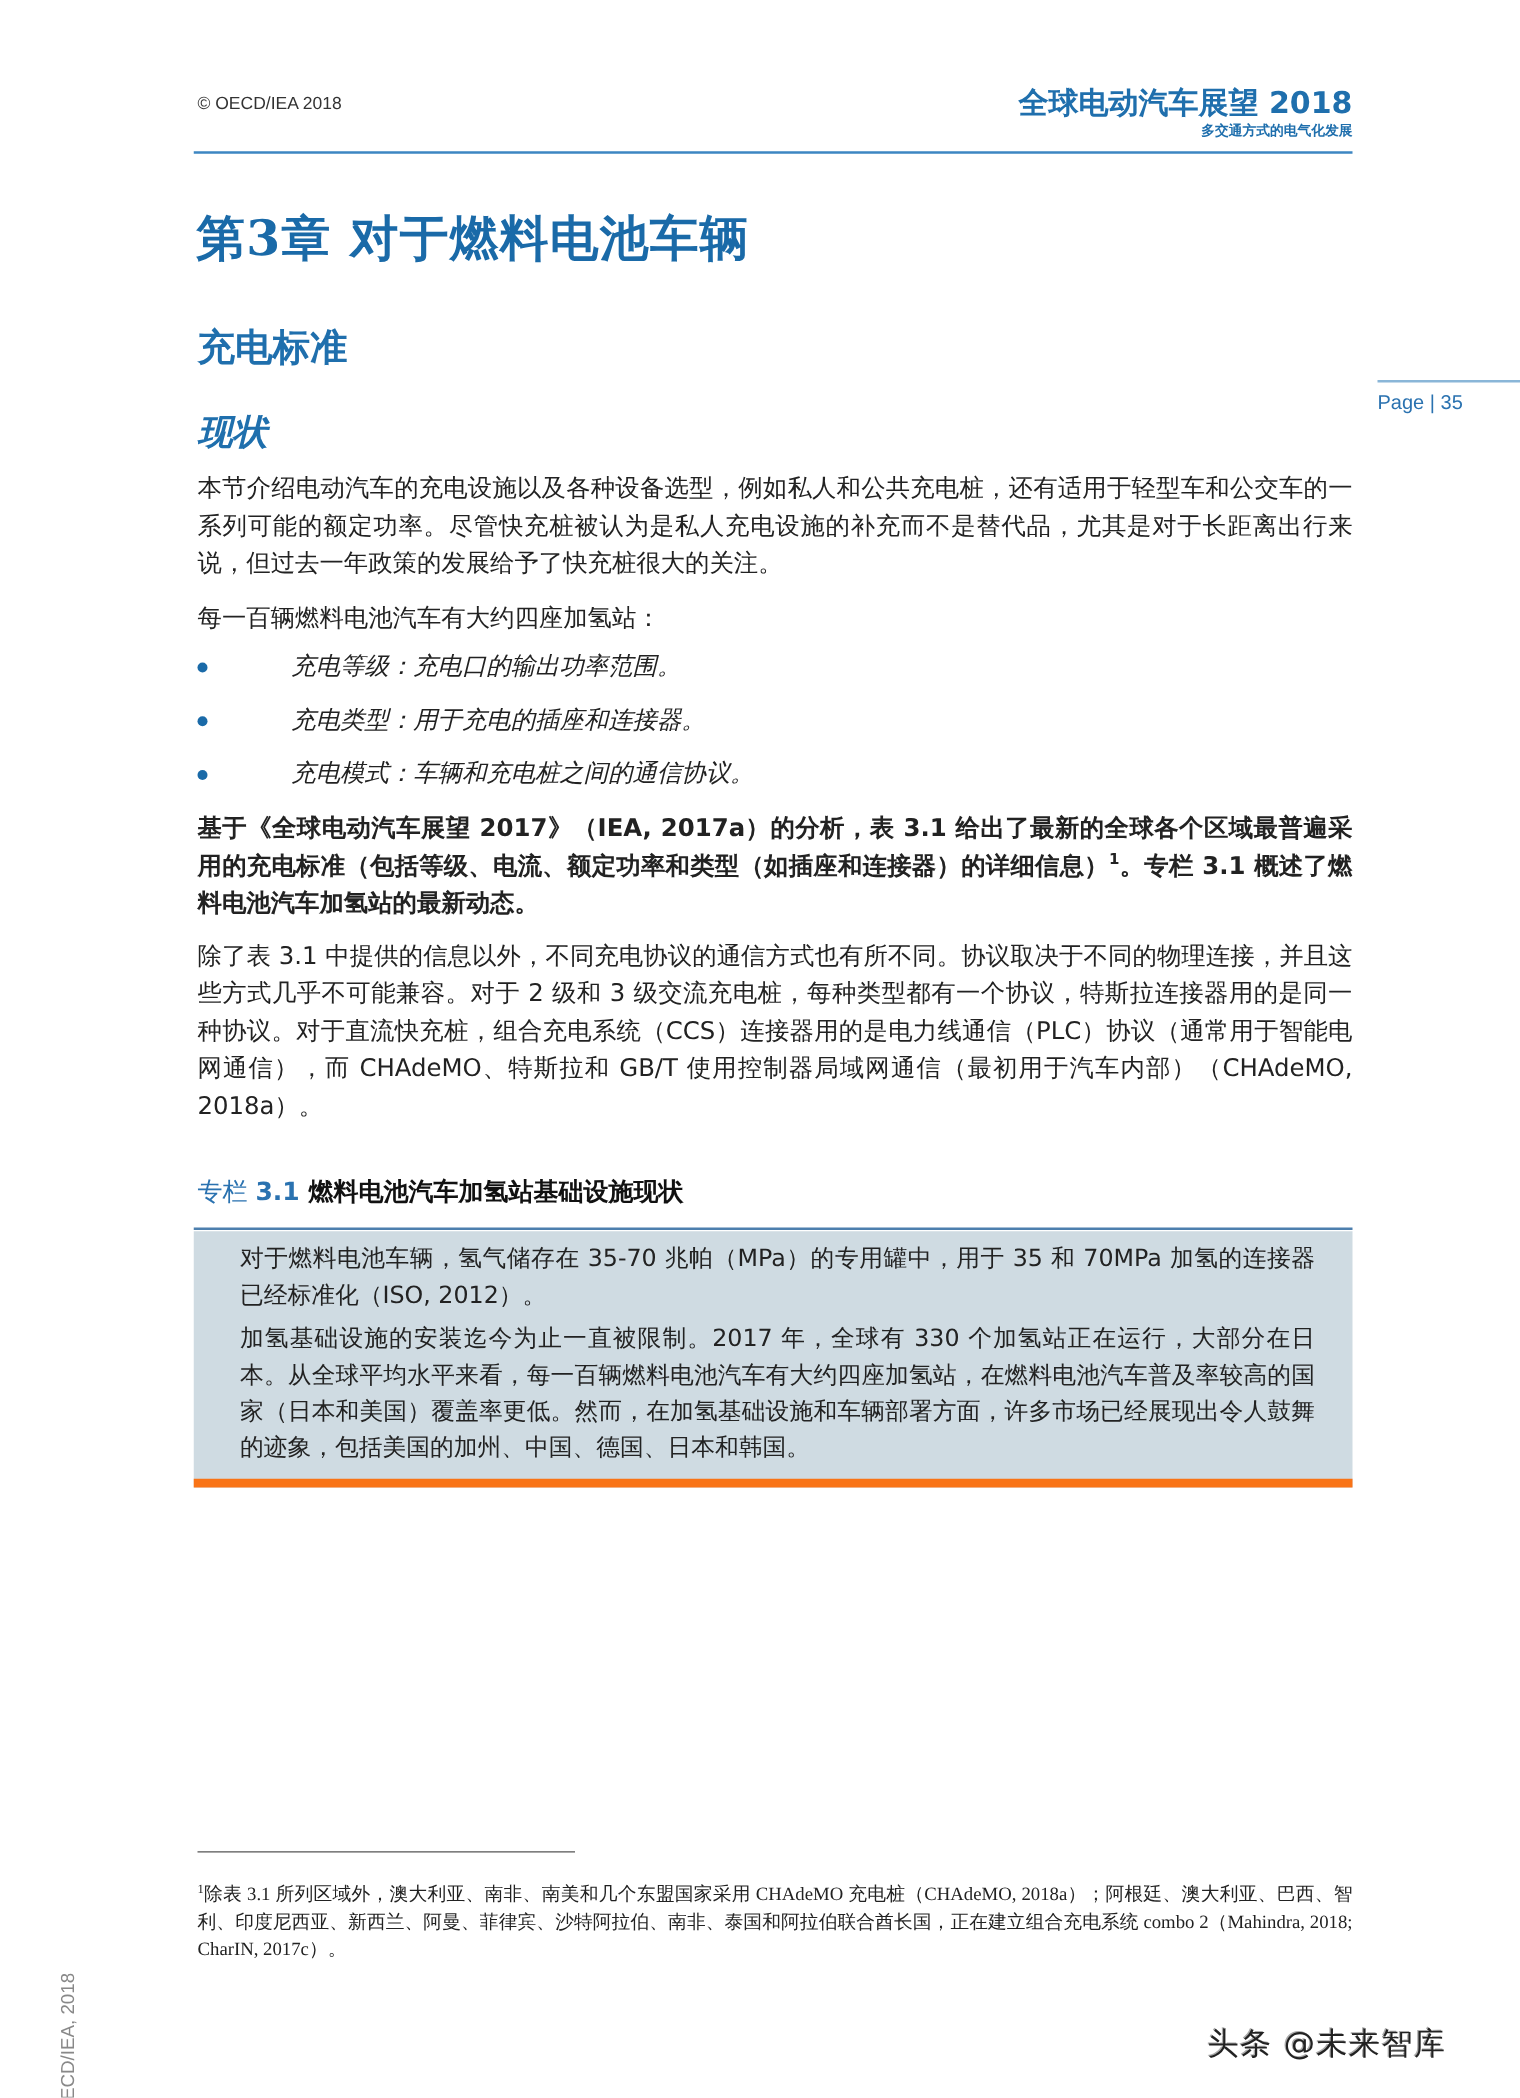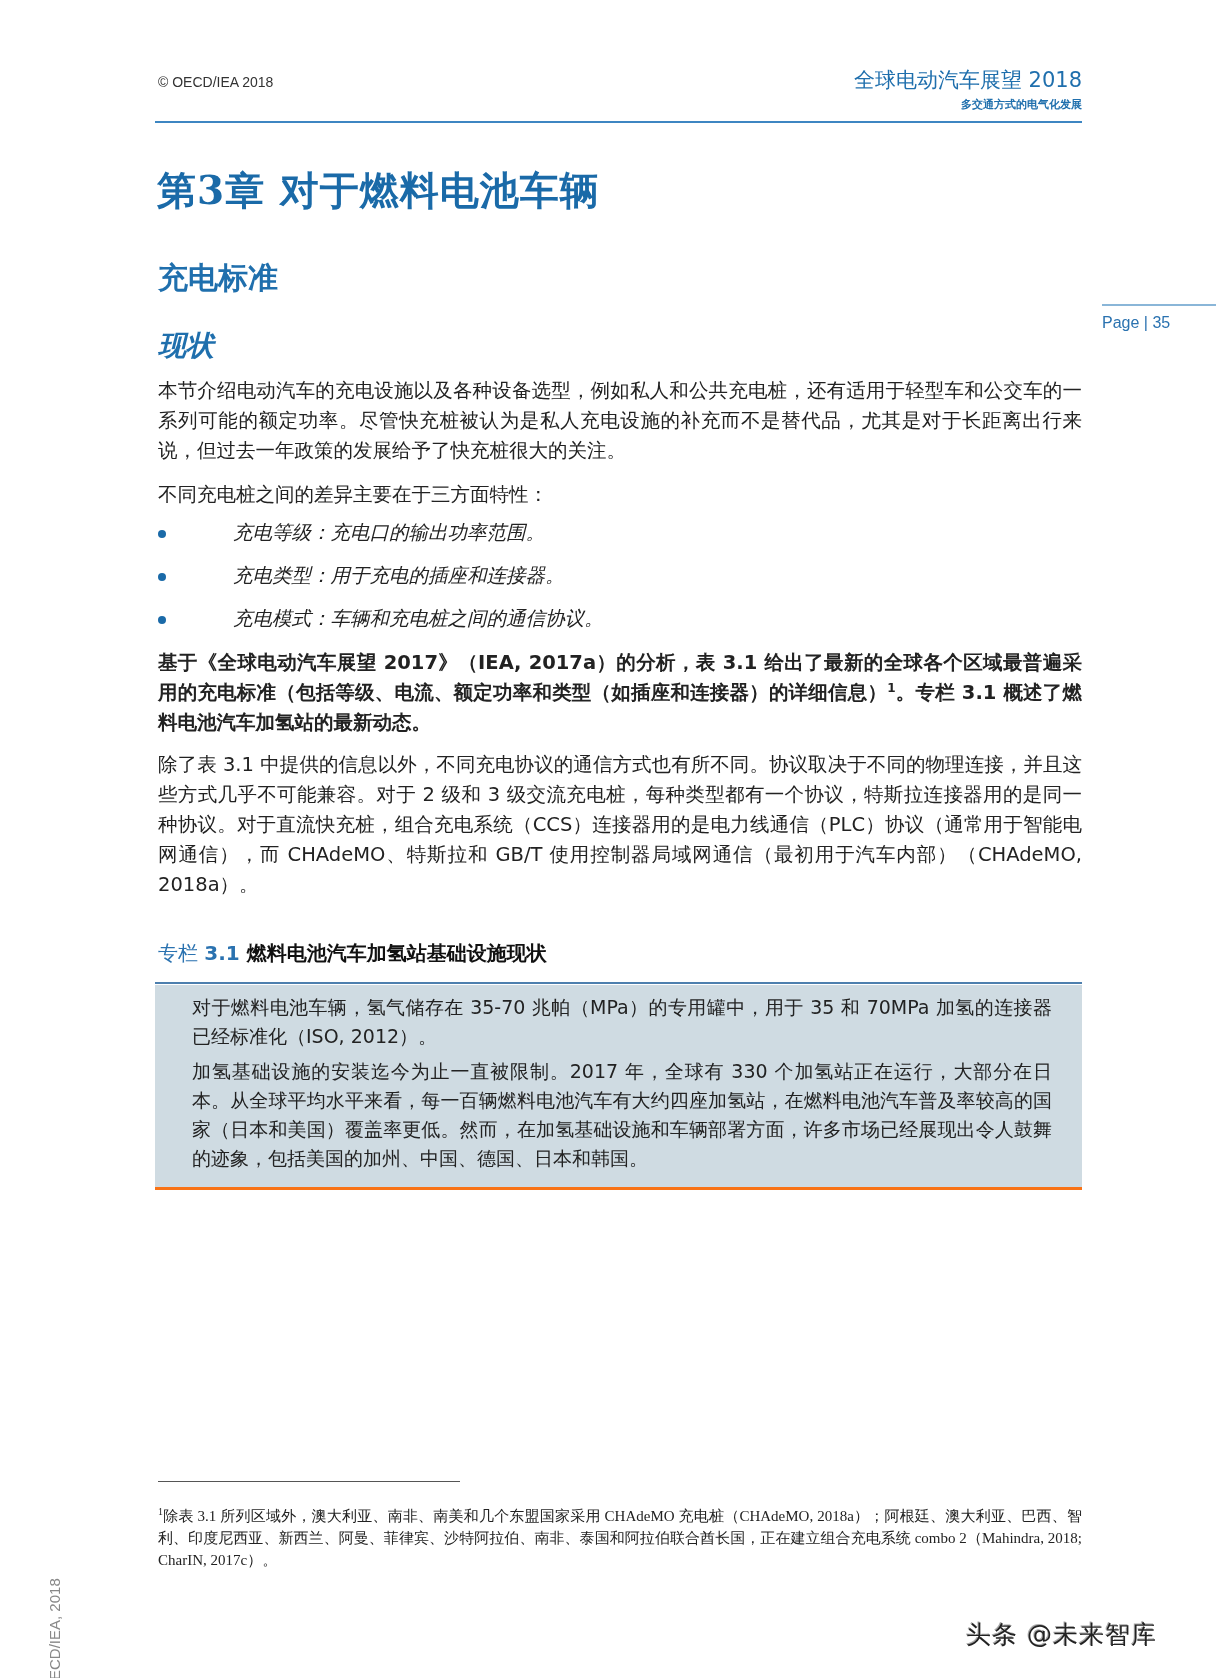--- a/index.html
+++ b/index.html
@@ -2,21 +2,21 @@
 <html><head>
 <meta charset="utf-8">
 <style>
   * { margin: 0; padding: 0; box-sizing: border-box; }
   html, body { width: 1216px; height: 1678px; background: #ffffff; overflow: hidden; }
   body { position: relative; font-family: "DejaVu Sans", "Liberation Sans", sans-serif; color: #222; }
 
   .abs { position: absolute; }
 
   .hdr-left { left: 158px; top: 74px; font-size: 14px; color: #333; font-family: "Liberation Sans", sans-serif; }
-  .hdr-title { right: 134px; top: 66px; font-size: 21px; font-weight: normal; color: #1f6fad; text-align: right; white-space: nowrap; }
+  .hdr-title { right: 134px; top: 66px; font-size: 24px; font-weight: bold; color: #1f6fad; text-align: right; white-space: nowrap; }
   .hdr-sub { right: 134px; top: 97px; font-size: 11px; font-weight: bold; color: #1f6fad; text-align: right; white-space: nowrap; }
   .hdr-rule { left: 155px; top: 121px; width: 927px; height: 2px; background: #3d86c2; }
 
   .page-rule { left: 1102px; top: 304px; width: 114px; height: 2px; background: #8ab6d8; }
   .page-num { left: 1102px; top: 314px; font-size: 16px; color: #2a72b0; font-family: "Liberation Sans", sans-serif; white-space: nowrap; }
 
   .chapter { left: 157px; top: 164px; font-size: 39px; font-weight: bold; color: #1a6aa8; font-family: "DejaVu Serif", serif; white-space: nowrap; letter-spacing: 1px; }
   .section { left: 158px; top: 258px; font-size: 30px; color: #1f6fad; white-space: nowrap; }
   .subsection { left: 158px; top: 327px; font-size: 28px; font-style: italic; color: #1f6fad; white-space: nowrap; }
 
@@ -30,21 +30,21 @@
 
   .p3 { top: 648px; font-weight: bold; }
   .p4 { top: 750px; }
 
   sup { font-size: 12px; vertical-align: super; line-height: 0; }
 
   .box-head { left: 158px; top: 940px; font-size: 20px; font-weight: bold; color: #111; white-space: nowrap; }
   .box-head .blue { color: #2a72b0; font-weight: normal; margin-top: 32px; }
   .box-head .blue b { font-weight: bold; }
   .box-rule { left: 155px; top: 982px; width: 927px; height: 2px; background: #4d7fae; }
-  .box { left: 155px; top: 985px; width: 927px; height: 205px; background: #cfdbe2; border-bottom: 3px solid #f97316; }
+  .box { left: 155px; top: 985px; width: 927px; height: 205px; background: #cfdbe2; border-bottom: 7px solid #f97316; }
   .box-text { position: absolute; left: 37px; width: 860px; font-size: 19px; line-height: 29px; color: #222; text-align: justify; text-align-last: left; }
   .bt1 { top: 8px; }
   .bt2 { top: 72px; }
 
   .fn-rule { left: 158px; top: 1481px; width: 302px; height: 1px; background: #555; }
   .footnote { left: 158px; top: 1505px; width: 924px; font-size: 15px; line-height: 22px; color: #222; font-family: "Liberation Serif", serif; text-align: justify; text-align-last: left; }
   .footnote sup { font-size: 10px; }
 
   .vert { left: 46px; top: 1560px; width: 24px; height: 118px; }
   .vert span { position: absolute; left: 0; bottom: -10px; transform: rotate(-90deg); transform-origin: left top; white-space: nowrap; font-size: 15px; color: #888; font-family: "Liberation Sans", sans-serif; display: block; top: 120px; }
@@ -60,21 +60,21 @@
 <div class="abs hdr-rule"></div>
 
 <div class="abs page-rule"></div>
 <div class="abs page-num">Page | 35</div>
 
 <h1 class="abs chapter">第3章 对于燃料电池车辆</h1>
 <h2 class="abs section">充电标准</h2>
 <h3 class="abs subsection">现状</h3>
 
 <p class="abs body p1">本节介绍电动汽车的充电设施以及各种设备选型，例如私人和公共充电桩，还有适用于轻型车和公交车的一系列可能的额定功率。尽管快充桩被认为是私人充电设施的补充而不是替代品，尤其是对于长距离出行来说，但过去一年政策的发展给予了快充桩很大的关注。</p>
-<p class="abs body p2">不同充电桩之间的差异主要在于三方面特性：</p>
+<p class="abs body p2">每一百辆燃料电池汽车有大约四座加氢站：</p>
 
 <ul class="abs bullets">
   <li>
     <span class="bullet-dot"></span>
     <span>充电等级：充电口的输出功率范围。</span>
   </li>
   <li>
     <span class="bullet-dot"></span>
     <span>充电类型：用于充电的插座和连接器。</span>
   </li>

